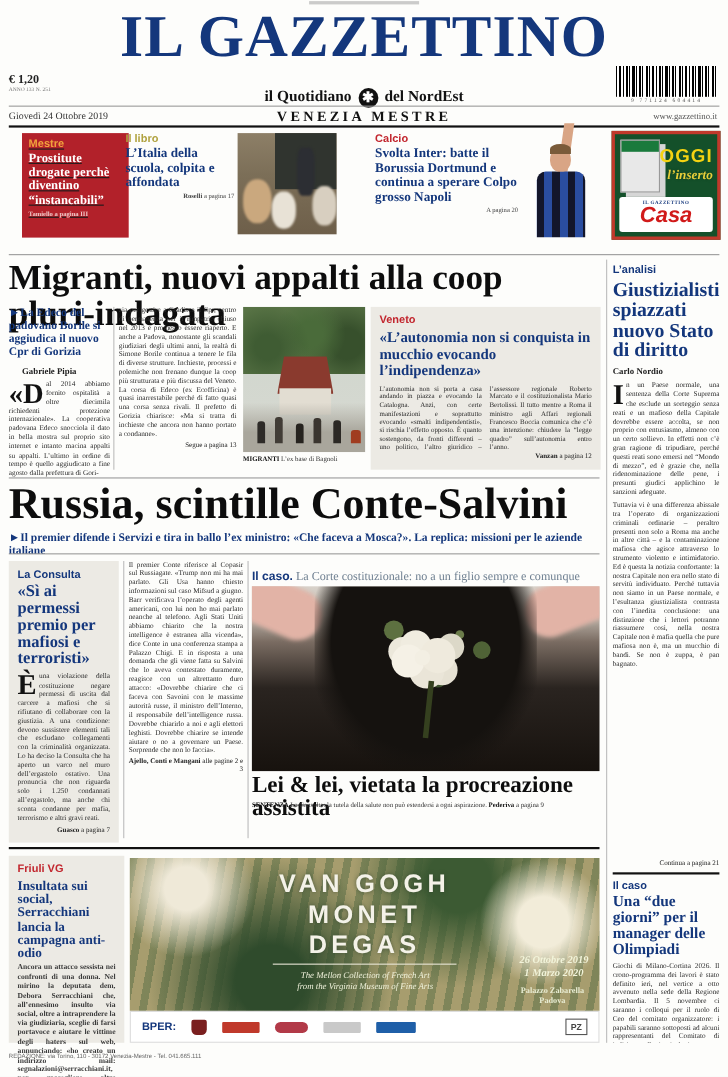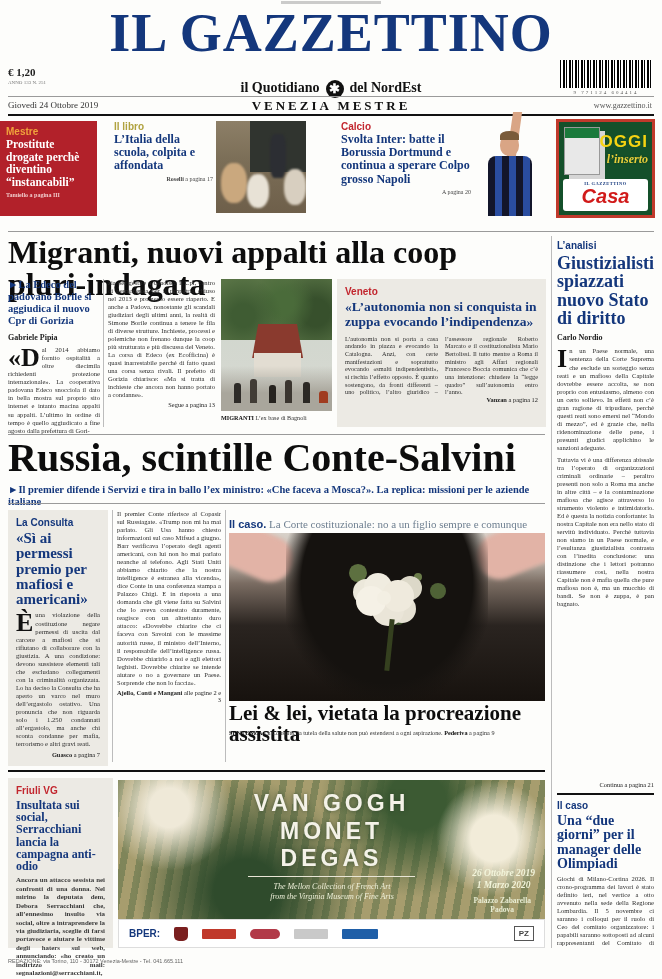--- a/index.html
+++ b/index.html
@@ -18,21 +18,21 @@
   .barcode{top:60px;right:10px;width:92px;height:28px;
            background:repeating-linear-gradient(90deg,#000 0 1px,#fff 1px 3px,#000 3px 5px,#fff 5px 6px);}
   .barcode-digits{top:90px;right:10px;width:92px;text-align:center;font-size:5px;color:#555;letter-spacing:2px;}
   .rule-thin{height:1px;background:#9a9a9a;}
   .rule-black{height:2px;background:#111;}
   .date-row{top:100px;left:8px;font-size:9px;color:#333;}
   .edition{top:98px;left:0;width:662px;text-align:center;font-weight:bold;font-size:13px;letter-spacing:3px;color:#111;}
   .website{top:101px;right:10px;font-size:8px;color:#555;}
   
   .teaser-label{font-family:"Liberation Sans",sans-serif;font-weight:bold;font-size:10px;}
-  .t-mestre{top:121px;left:0;width:97px;height:95px;background:#b2212a;padding:5px 6px;box-sizing:border-box;}
+  .t-mestre{top:121px;left:20px;width:97px;height:95px;background:#b2212a;padding:5px 6px;box-sizing:border-box;text-decoration:underline;}
   .t-mestre .teaser-label{color:#f0a23c;}
   .t-mestre .t-title{color:#fff;font-weight:bold;font-size:11.5px;line-height:1.1;margin-top:1px;}
   .t-mestre .t-ref{color:#f0c9c9;font-size:6px;margin-top:3px;font-weight:bold;}
   .t-libro{top:121px;left:114px;width:99px;}
   .t-libro .teaser-label{color:#b0a23f;}
   .t-title-blue{color:#14377c;font-weight:bold;font-size:12px;line-height:1.1;margin-top:1px;}
   .t-ref-grey{font-size:6px;color:#444;margin-top:3px;text-align:right;}
   .t-ref-grey b{font-weight:bold;}
   .photo-class{top:121px;left:216px;width:90px;height:92px;overflow:hidden;
      background:linear-gradient(180deg,#8d7f67 0%,#7c6f58 40%,#6e5f4a 100%);}
@@ -196,21 +196,21 @@
       <span class="casa-brand">Casa</span>
     </div>
   </div>
 
   <div class="abs rule-thin" style="top:231px;left:8px;width:646px;"></div>
 
   <h1 class="abs headline-xl mig-head" style="margin:0;">Migranti, nuovi appalti alla coop pluri-indagata</h1>
 
   <div class="abs" style="top:279px;left:8px;width:92px;">
     <div class="standfirst">►La Edeco del padovano Borile si aggiudica il nuovo Cpr di Gorizia</div>
-    <div class="byline" style="margin:6px 0 4px;">Gabriele Pipia</div>
+    <div class="byline" style="margin:6px 12px 4px;">Gabriele Pipia</div>
     <div class="bodytext">
       <span class="dropcap">«D</span><span>al 2014 abbiamo fornito ospitalità a oltre diecimila richiedenti protezione internazionale». La cooperativa padovana Edeco snocciola il dato in bella mostra sul proprio sito internet e intanto macina appalti su appalti. L’ultimo in ordine di tempo è quello aggiudicato a fine agosto dalla prefettura di Gori-</span>
     </div>
   </div>
   <div class="abs vline" style="top:279px;left:103px;height:148px;"></div>
   <div class="abs" style="top:279px;left:108px;width:107px;">
     <div class="bodytext">zia per gestire a Gradisca il Cpr, centro di permanenza per il rimpatrio chiuso nel 2013 e promesso essere riaperto. E anche a Padova, nonostante gli scandali giudiziari degli ultimi anni, la realtà di Simone Borile continua a tenere le fila di diverse strutture. Inchieste, processi e polemiche non frenano dunque la coop più strutturata e più discussa del Veneto. La corsa di Edeco (ex Ecofficina) è quasi inarrestabile perché di fatto quasi una corsa senza rivali. Il prefetto di Gorizia chiarisce: «Ma si tratta di inchieste che ancora non hanno portato a condanne».</div>
     <div class="ref-it" style="margin-top:2px;">Segue a pagina 13</div>
   </div>
 
@@ -225,21 +225,21 @@
     <div class="pm-p" style="left:58%;background:#3a352f;height:23px;"></div>
     <div class="pm-p" style="left:74%;background:#2b2824;height:21px;"></div>
     <div class="pm-p" style="left:88%;background:#a03c20;height:12px;width:9px;"></div>
   </div>
   <div class="abs caption" style="top:414px;left:221px;width:111px;">
     <b>MIGRANTI</b><span> L’ex base di Bagnoli</span>
   </div>
 
   <div class="abs box-grey" style="top:279px;left:337px;width:209px;height:148px;">
     <div class="box-label-red">Veneto</div>
-    <div class="box-head-blue">«L’autonomia non si conquista in zuppa evocando l’indipendenza»</div>
+    <div class="box-head-blue">«L’autonomia non si conquista in mucchio evocando l’indipendenza»</div>
     <div class="bodytext cols2" style="font-size:6.3px;">L’autonomia non si porta a casa andando in piazza e evocando la Catalogna. Anzi, con certe manifestazioni e soprattutto evocando «smalti indipendentisti», si rischia l’effetto opposto. È quanto sostengono, da fronti differenti – uno politico, l’altro giuridico – l’assessore regionale Roberto Marcato e il costituzionalista Mario Bertolissi. Il tutto mentre a Roma il ministro agli Affari regionali Francesco Boccia comunica che c’è una intenzione: chiudere la “legge quadro” sull’autonomia entro l’anno.</div>
     <div class="ref-it"><b>Vanzan</b><span> a pagina 12</span></div>
   </div>
 
   <div class="abs vline" style="top:236px;left:551px;height:712px;"></div>
   <div class="abs rail" style="top:240px;height:548px;display:flex;flex-direction:column;overflow:hidden;">
     <div class="box-label-blue">L’analisi</div>
     <div class="rail-head">Giustizialisti spiazzati nuovo Stato di diritto</div>
     <div class="byline" style="margin:2px 0 5px;">Carlo Nordio</div>
     <div class="bodytext">
@@ -249,21 +249,21 @@
     <div class="ref-it" style="margin-top:auto;">Continua a pagina 21</div>
   </div>
 
   <div class="abs rule-thin" style="top:434px;left:8px;width:537px;"></div>
   <h1 class="abs headline-xl rus-head" style="margin:0;">Russia, scintille Conte-Salvini</h1>
   <div class="abs standfirst" style="top:484px;left:8px;width:537px;">►Il premier difende i Servizi e tira in ballo l’ex ministro: «Che faceva a Mosca?». La replica: missioni per le aziende italiane</div>
   <div class="abs rule-thin" style="top:503px;left:8px;width:537px;"></div>
 
   <div class="abs box-grey" style="top:510px;left:8px;width:100px;height:256px;">
     <div class="box-label-blue">La Consulta</div>
-    <div class="rail-head" style="font-size:15px;">«Sì ai permessi premio per mafiosi e americani»</div>
+    <div class="rail-head" style="font-size:15px;">«Sì ai permessi premio per mafiosi e terroristi»</div>
     <div class="bodytext">
       <span class="dropcap">È</span><span>una violazione della costituzione negare permessi di uscita dal carcere a mafiosi che si rifiutano di collaborare con la giustizia. A una condizione: devono sussistere elementi tali che escludano collegamenti con la criminalità organizzata. Lo ha deciso la Consulta che ha aperto un varco nel muro dell’ergastolo ostativo. Una pronuncia che non riguarda solo i 1.250 condannati all’ergastolo, ma anche chi sconta condanne per mafia, terrorismo e altri gravi reati.</span>
     </div>
     <div class="ref-it" style="margin-top:3px;"><b>Guasco</b><span> a pagina 7</span></div>
   </div>
 
   <div class="abs vline" style="top:510px;left:112px;height:252px;"></div>
   <div class="abs" style="top:510px;left:117px;width:104px;">
     <div class="bodytext">Il premier Conte riferisce al Copasir sul Russiagate. «Trump non mi ha mai parlato. Gli Usa hanno chiesto informazioni sul caso Mifsud a giugno. Barr verificava l’operato degli agenti americani, con lui non ho mai parlato neanche al telefono. Agli Stati Uniti abbiamo chiarito che la nostra intelligence è estranea alla vicenda», dice Conte in una conferenza stampa a Palazzo Chigi. E in risposta a una domanda che gli viene fatta su Salvini che lo aveva contestato duramente, reagisce con un altrettanto duro attacco: «Dovrebbe chiarire che ci faceva con Savoini con le massime autorità russe, il ministro dell’Interno, il responsabile dell’intelligence russa. Dovrebbe chiarirlo a noi e agli elettori leghisti. Dovrebbe chiarire se intende aiutare o no a governare un Paese. Sorprende che non lo faccia».</div>
     <div class="ref-it" style="margin-top:2px;"><b>Ajello, Conti e Mangani</b><span> alle pagine 2 e 3</span></div>

